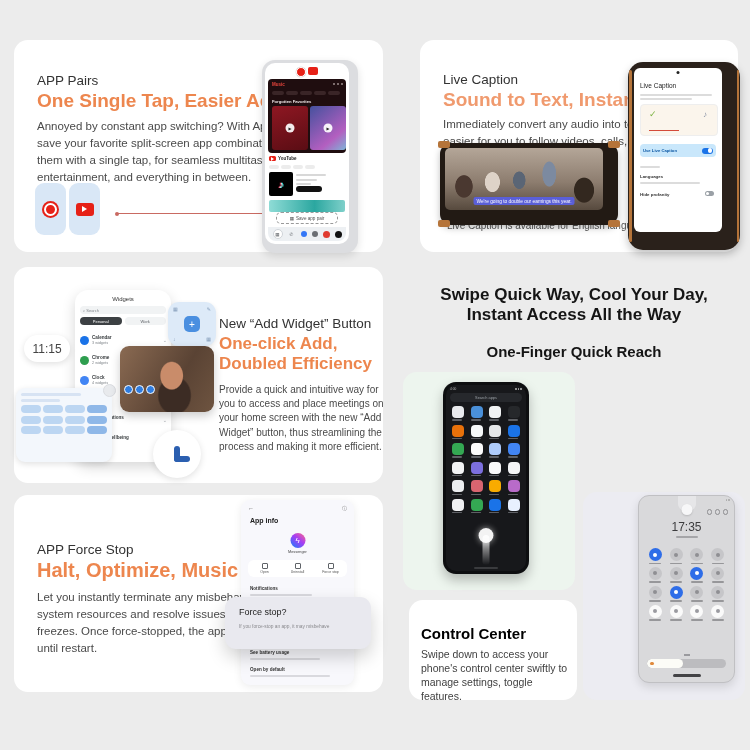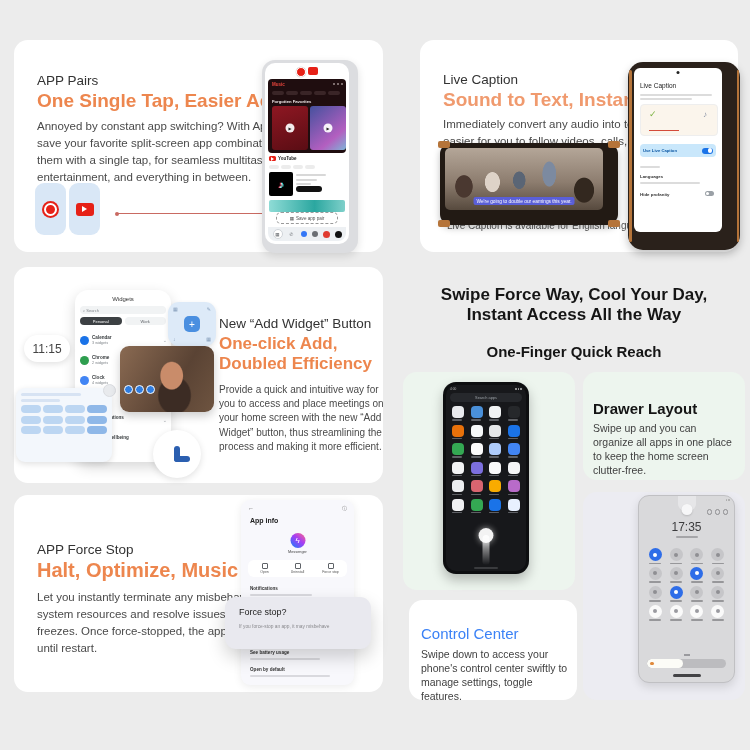--- a/index.html
+++ b/index.html
@@ -183,21 +183,21 @@
   .dr-grid{left:3px;right:3px;top:21px;display:grid;grid-template-columns:repeat(4,1fr);row-gap:4px;justify-items:center;}
   .dr-app{width:12px;height:12px;border-radius:4px;}
   .dr-lbl{width:10px;height:1.4px;background:#5e6065;border-radius:1px;margin-top:1.2px;}
   .swipe-trail{left:50%;top:150px;transform:translateX(-50%);width:7px;height:30px;background:linear-gradient(180deg,rgba(255,255,255,.85),rgba(255,255,255,0));border-radius:4px;}
   .swipe-dot{left:50%;top:143px;transform:translateX(-50%);width:15px;height:15px;background:rgba(255,255,255,.95);border-radius:50%;box-shadow:0 0 6px rgba(255,255,255,.6);}
   .dr-home{left:50%;bottom:2px;transform:translateX(-50%);width:24px;height:2.5px;background:#3a3b3e;border-radius:2px;}
 
   
   .f-title{left:10px;top:28px;font-size:15px;font-weight:bold;color:#141414;}
   .f-body{left:10px;top:50px;width:146px;font-size:10.5px;line-height:1.32;color:#3f3f3f;}
-  .h-title{left:12px;top:25px;font-size:15px;font-weight:normal;color:#3b82f6;}
+  .h-title{left:12px;top:25px;font-size:15px;font-weight:bold;color:#000000;}
   .h-body{left:12px;top:48px;width:148px;font-size:10.5px;line-height:1.32;color:#3f3f3f;}
 
   
   .cc-phone{left:55px;top:3px;width:95px;height:186px;background:#d9d9db;border:1px solid #c0c0c3;border-radius:11px;box-shadow:0 4px 10px rgba(0,0,0,.12);}
   .cc-tab{left:50%;top:0;transform:translateX(-50%);width:18px;height:14px;background:#e6e6e8;border-radius:0 0 6px 6px;}
   .cc-circ{left:50%;top:8px;transform:translateX(-50%);width:11px;height:11px;background:#f7f7f8;border-radius:50%;box-shadow:0 1px 2px rgba(0,0,0,.15);}
   .cc-icons{right:6px;top:13px;display:flex;gap:2.5px;}
   .cci{width:3.5px;height:3.5px;border:0.8px solid #8d8d90;border-radius:50%;}
   .cc-status{right:4px;top:3px;display:flex;gap:1px;}
   .cc-time{left:0;right:0;top:24px;text-align:center;font-size:12px;font-weight:300;color:#3c3c3e;}
@@ -499,21 +499,21 @@
       <span class="sub-hl" style="top:175px;width:80px;"></span>
     </div>
 
     <div class="abs fs-pop">
       <div class="abs fs-title">Force stop?</div>
       <div class="abs fs-body">If you force-stop an app, it may misbehave</div>
     </div>
   </div>
 
   <div class="abs r-heads">
-    <div class="r-h">Swipe Force Way, Cool Your Day,</div>
+    <div class="r-h">Swipe Quick Way, Cool Your Day,</div>
     <div class="r-h">Instant Access All the Way</div>
   </div>
   <div class="abs r-sub">One-Finger Quick Reach</div>
 
   <div class="card cardE">
     <div class="abs dr-phone">
       <div class="dr-screen">
         <div class="abs dr-status">4:00</div>
         <div class="abs dr-sdots">
             <span class="sd"></span>
@@ -619,24 +619,20 @@
               <div class="dr-lbl"></div>
             </div>
           </div>
         <div class="abs swipe-trail"></div>
         <div class="abs swipe-dot"></div>
         <div class="abs dr-home"></div>
       </div>
     </div>
   </div>
 
-  <div class="card cardF">
-    <div class="abs f-title">Drawer Layout</div>
-    <div class="abs f-body">Swipe up and you can organize all apps in one place to keep the home screen clutter-free.</div>
-  </div>
 
   <div class="card cardG">
     <div class="abs cc-phone">
       <div class="abs cc-status">
           <span class="sd"></span>
           <span class="sd"></span>
         </div>
       <div class="abs cc-tab"></div>
       <div class="abs cc-circ"></div>
       <div class="abs cc-icons">

